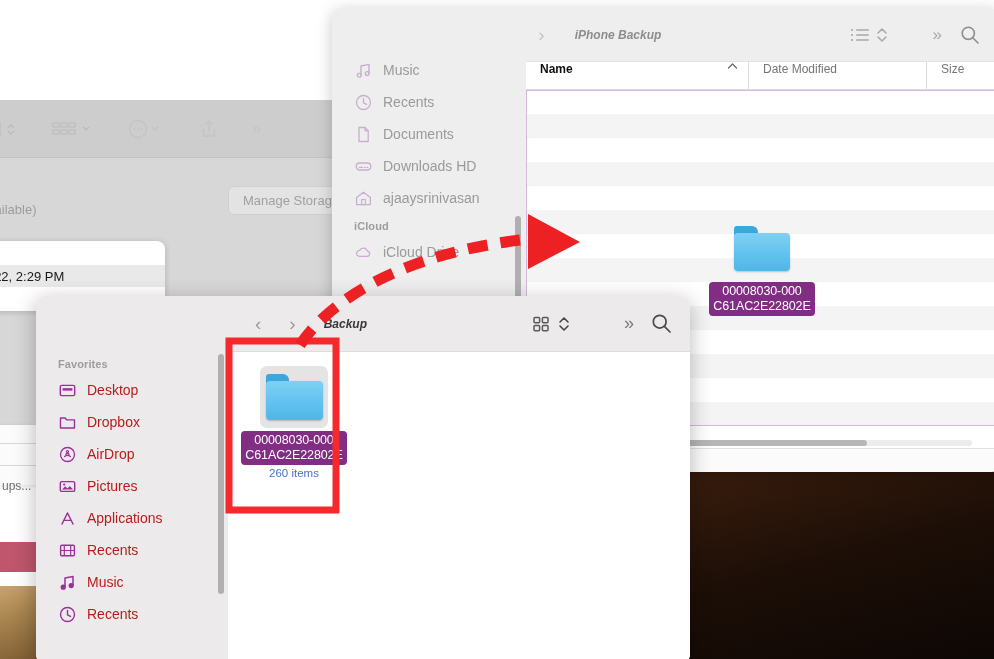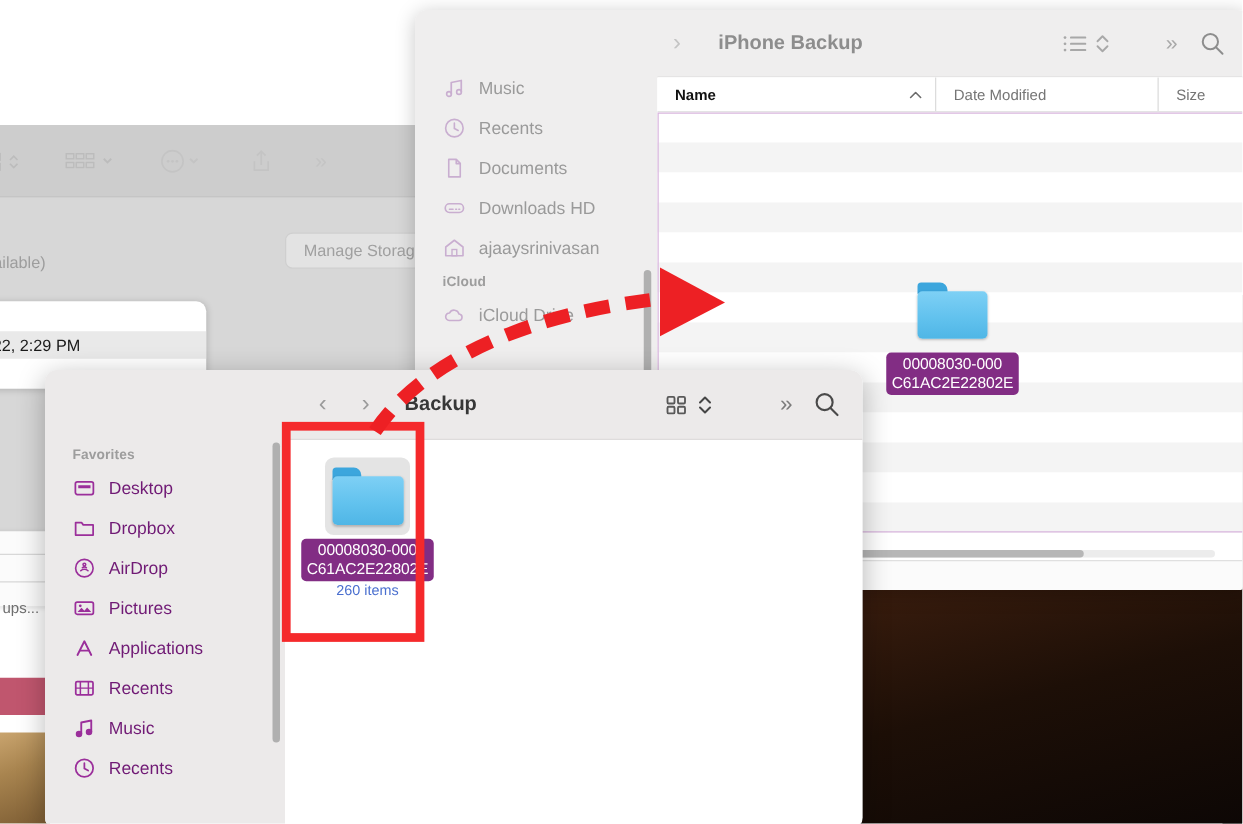--- a/index.html
+++ b/index.html
@@ -39,21 +39,21 @@
   .light.r { background:#ee5a52; }
   .light.y { background:#f5bb2d; }
   .light.g { background:#4fc42f; }
 
   .navbtn {
     font-size: 19px;
     font-weight: 400;
     line-height: 1;
     user-select:none;
   }
-  .wtitle { font-size:16px; font-weight:600; }
+  .wtitle { font-size:12px; font-weight:600;font-style:italic; }
 
   .icon-svg { display:block; }
 
   
   #backmost {
     left:-40px; top:100px; width:420px; height:360px;
     background:#d2d2d2;
     border-radius:10px;
   }
   #backmost .bm-toolbar {
@@ -127,21 +127,21 @@
     position:absolute; left:194px; top:54px; right:0; bottom:0;
     background:#ffffff;
   }
   .col-head {
     height:28px; background:#ffffff;
     display:flex; align-items:center;
     border-bottom:1px solid #dcdcdc;
     font-size:12px;
   }
   .col-head .ch {
-    height:100%; display:flex; align-items:center;
+    height:100%; display:flex; 
     padding-left:14px; position:relative;
   }
   .col-head .ch + .ch { border-left:1px solid #dcdcdc; }
   .ch-name { font-weight:700; color:#111; }
   .ch-other { color:#757575; }
   .sortchev { position:absolute; right:10px; color:#6b6b6b; font-size:9px; }
 
   .listarea { position:absolute; left:0; right:0; top:28px; bottom:46px; }
   .lrow { height:24px; }
   .lrow:nth-child(odd) { background:#ffffff; }
@@ -170,21 +170,21 @@
   }
   .sb-item {
     height:32px; display:flex; align-items:center;
     padding-left:22px; gap:11px;
     font-size:14px;
   }
   .sb-item .sb-ic { width:18px; height:18px; flex:0 0 18px; display:flex; align-items:center; justify-content:center; }
   .sb-faded .sb-ic svg { stroke:#c9aed0; fill:none; }
   .sb-faded .sb-label { color:#9a9a9a; }
   .sb-active .sb-ic svg { stroke:#9b2f9b; fill:none; }
-  .sb-active .sb-label { color:#701a75; }
+  .sb-active .sb-label { color:#b91c1c; }
 
   .sb-scrollbar {
     position:absolute; width:6px; border-radius:3px; background:#b0b0b0;
   }
 
   
   #finder-front {
     left:36px; top:296px; width:654px; height:368px;
     background:#ffffff;
     border-radius:10px;

